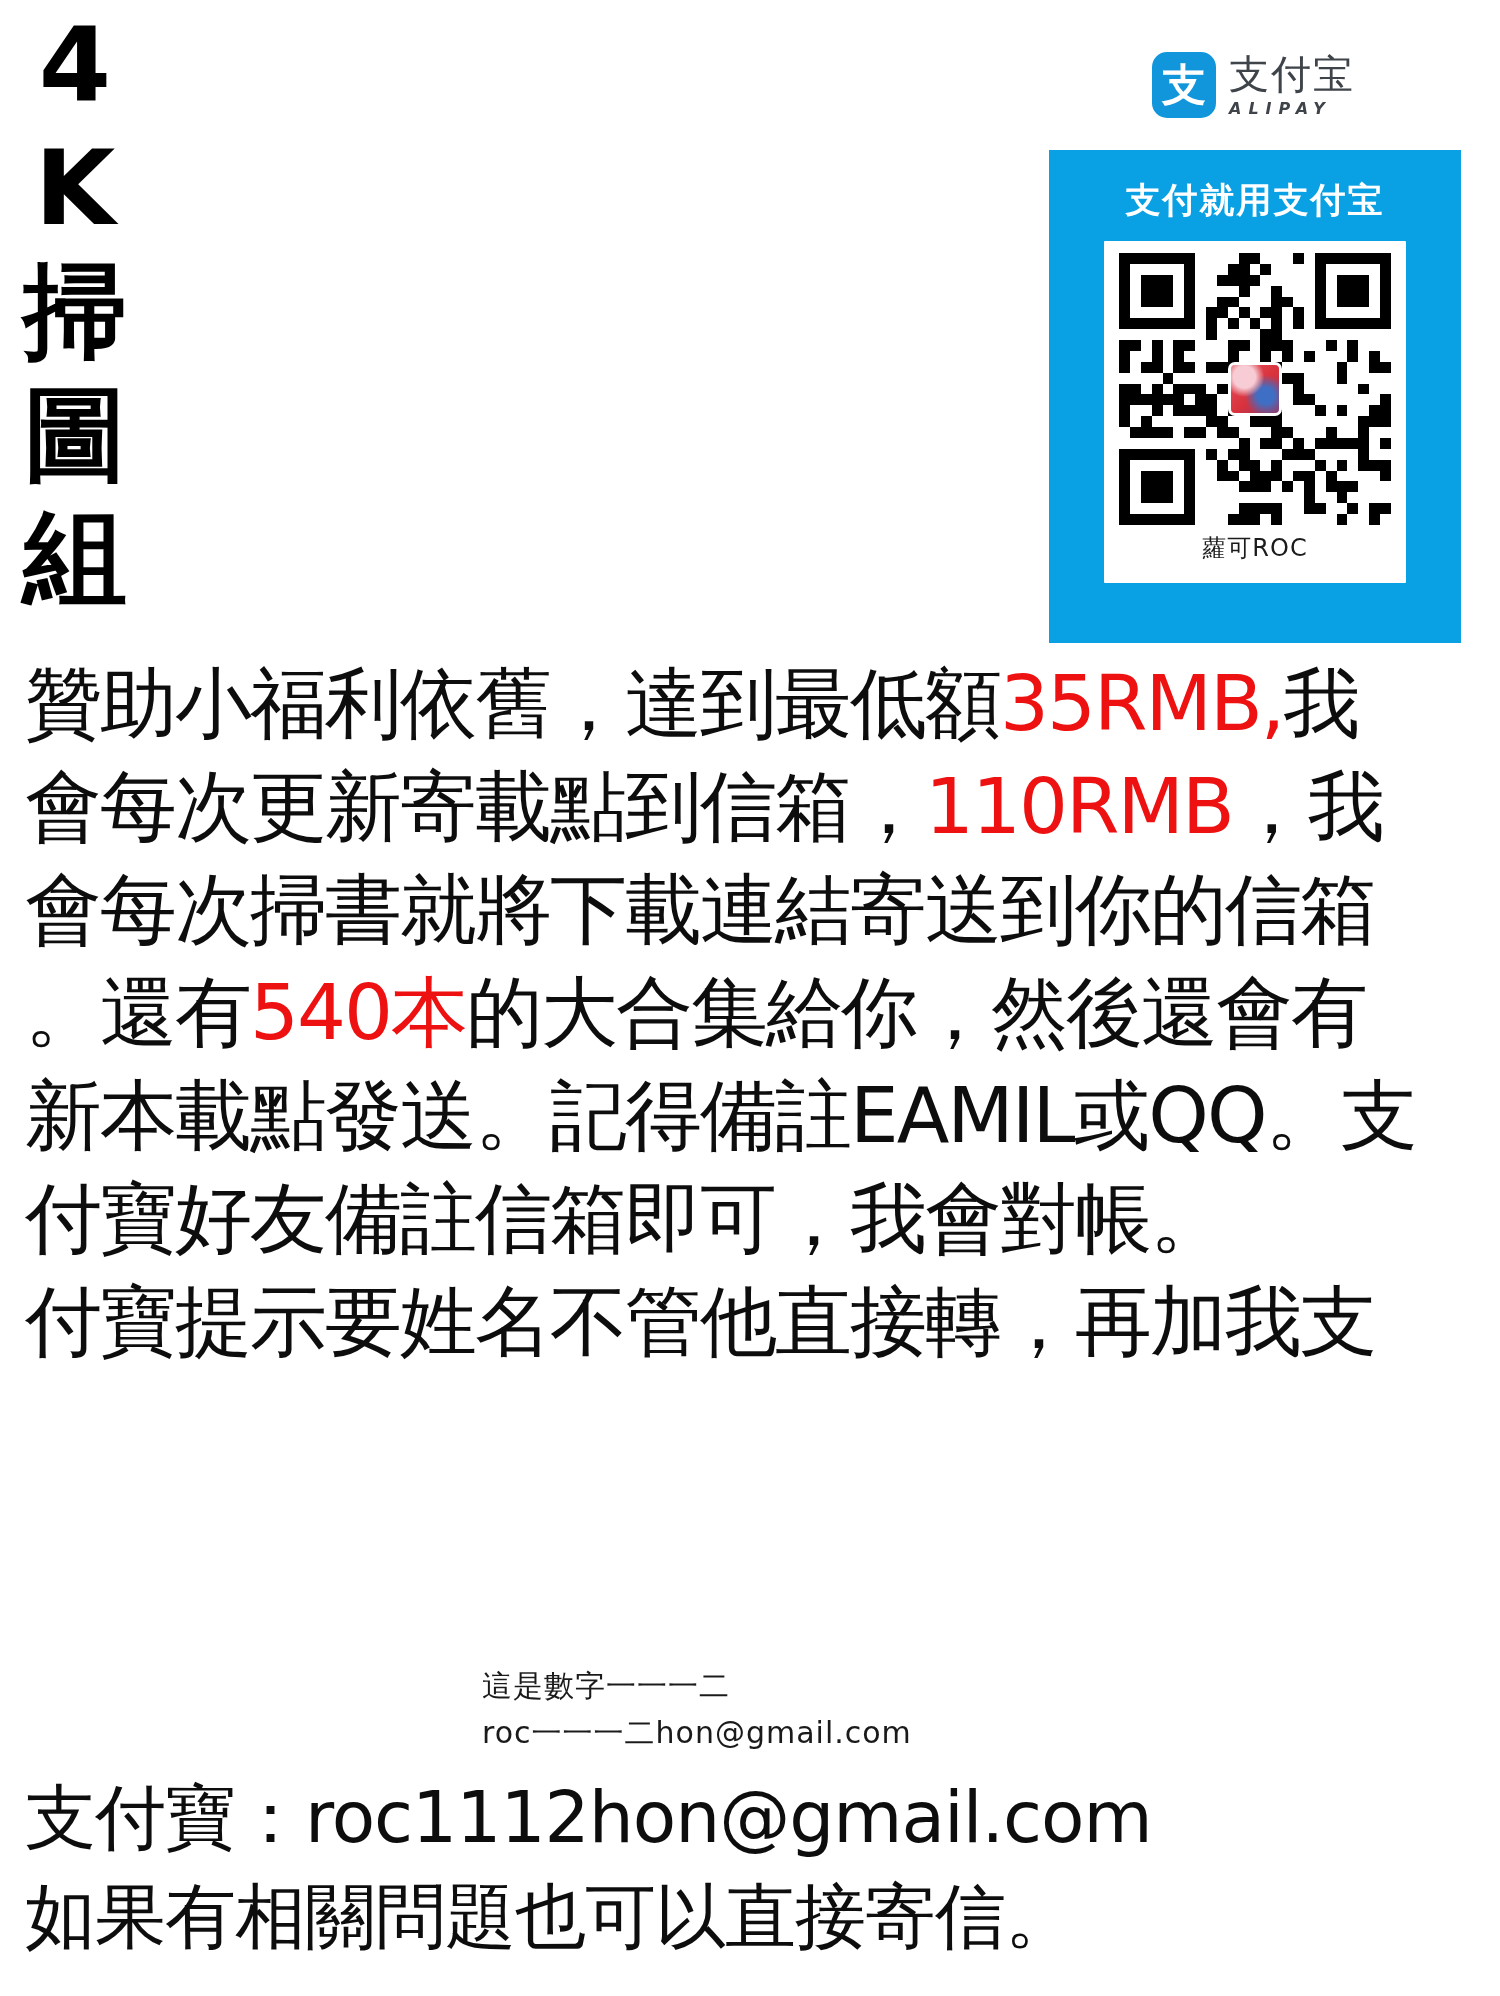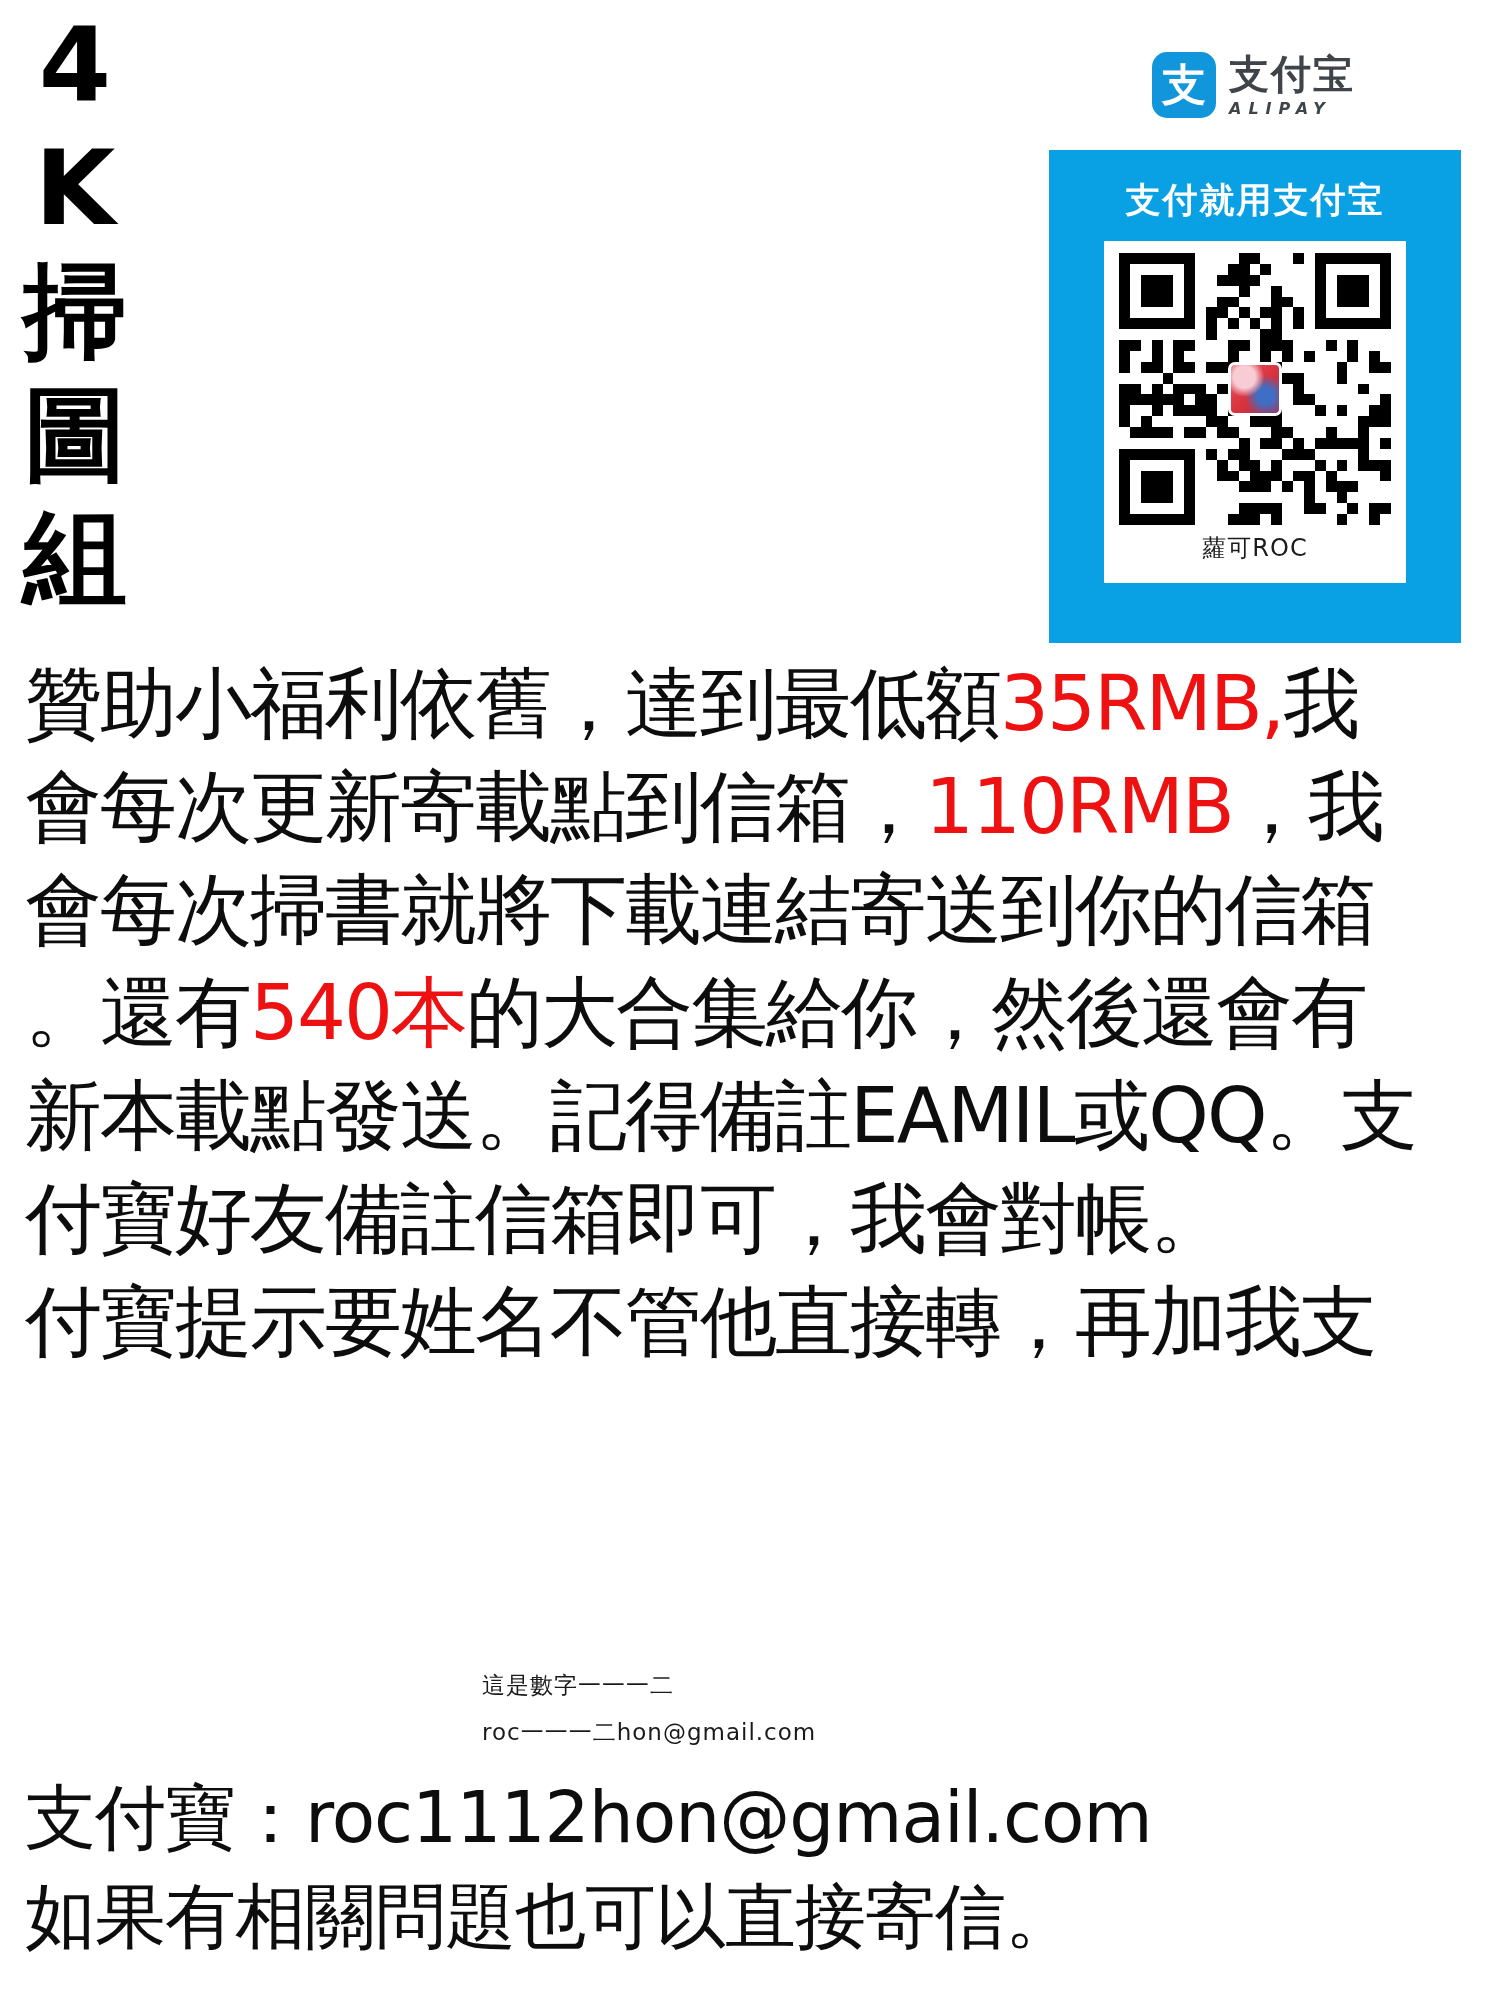--- a/index.html
+++ b/index.html
@@ -29,21 +29,21 @@
   .brand{
     position:absolute;left:1152px;top:52px;
     display:flex;align-items:flex-start;gap:13px;
   }
   .brand-icon{
     width:64px;height:66px;border-radius:15px;
     background:var(--logo-blue);
     display:flex;align-items:center;justify-content:center;
     color:#fff;font-size:44px;font-weight:700;
   }
-  .brand-name{font-size:40px;font-weight:700;color:#3f444a;line-height:44px;letter-spacing:2px;}
+  .brand-name{font-size:40px;font-weight:400;color:#3f444a;line-height:44px;letter-spacing:2px;}
   .brand-latin{font-size:16px;font-weight:600;color:#3f444a;letter-spacing:7px;margin-top:3px;font-style:italic;}
 
   
   .qr-panel{
     position:absolute;left:1049px;top:150px;
     width:412px;height:493px;
     background:var(--panel-blue);
   }
   .qr-header{
     margin-top:27px;text-align:center;
@@ -74,21 +74,21 @@
     color:var(--ink);
     font-size:77px;line-height:103px;letter-spacing:-2px;
   }
   .para{margin:0;}
   .para + .para{margin-top:108px;}
   .bline{white-space:nowrap;}
   .red{color:var(--red);}
 
   .notes{
     position:absolute;left:482px;top:1662px;
-    font-size:23px;line-height:47px;color:#1a1a1a;letter-spacing:1px;
+    font-size:30px;line-height:47px;color:#1a1a1a;letter-spacing:1px;
   }
 
   .footer-lines{
     position:absolute;left:25px;top:1768px;width:1460px;
     color:var(--ink);font-size:71px;line-height:99px;letter-spacing:-1px;
   }
   .footer-lines div{white-space:nowrap;}
 </style>
 </head>
 <body>

